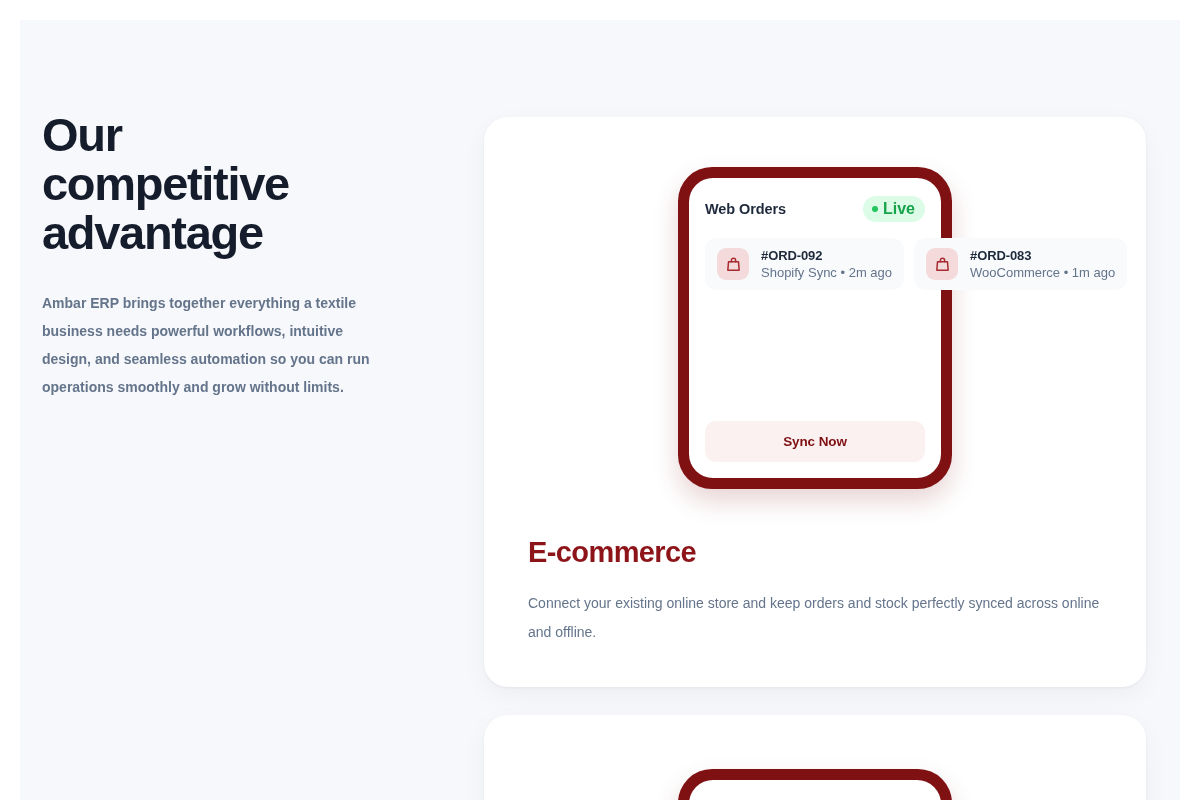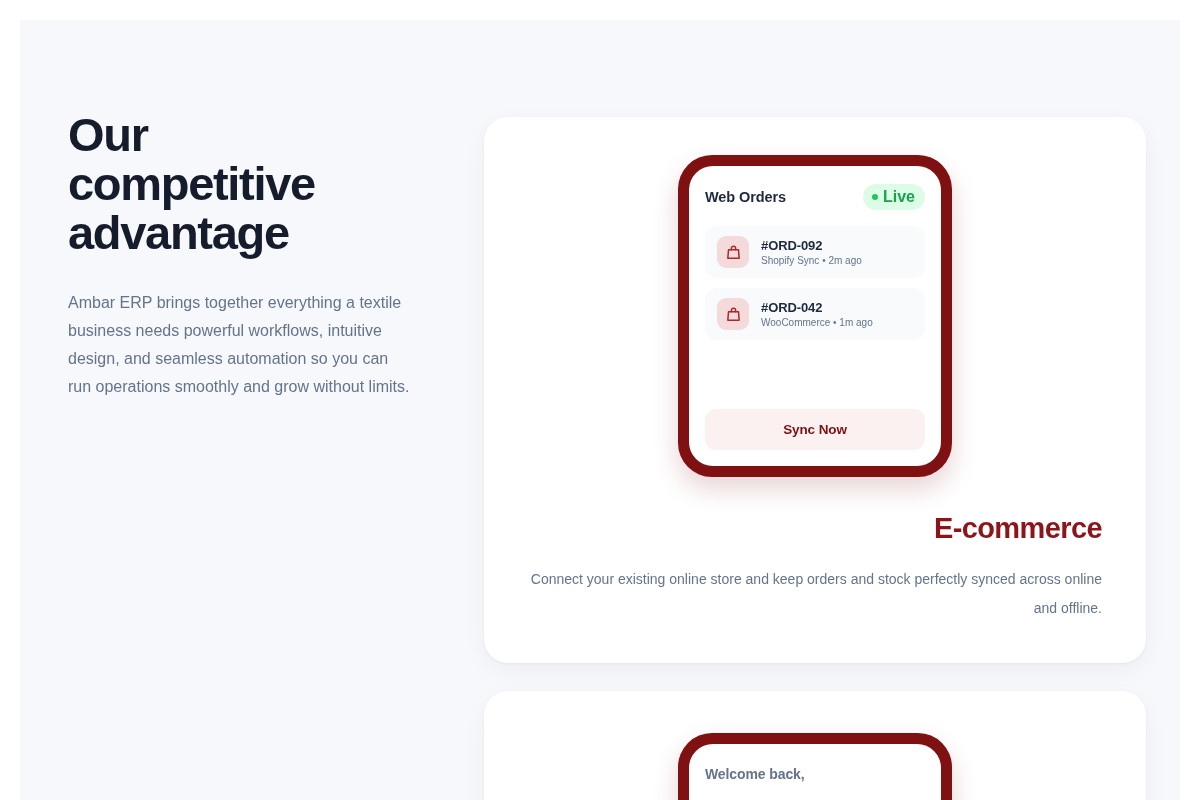--- a/index.html
+++ b/index.html
@@ -31,42 +31,42 @@
     position: absolute;
     left: 0;
     top: 0;
     width: 1160px;
     height: 780px;
   }
 
   
   .left-col {
     position: absolute;
-    left: 48px;
+    left: 22px;
     top: 90px;
     width: 360px;
   }
 
   .headline {
     margin: 0;
     font-size: 47px;
     line-height: 49px;
     font-weight: 800;
     letter-spacing: -1.3px;
     color: #151c2b;
     width: 330px;
   }
 
   .subcopy {
     margin: 0;
     padding-top: 32px;
-    font-size: 16px;
+    font-size: 14px;
     line-height: 28px;
     color: #64748b;
-    font-weight: 400;
+    font-weight: 700;
     width: 345px;
   }
 
   
   .right-col {
     position: absolute;
     left: 464px;
     top: 97px;
     width: 662px;
   }
@@ -83,21 +83,21 @@
     box-sizing: border-box;
   }
 
   .feature-card-inner {
     padding: 38px 44px 40px 44px;
   }
 
   
   .device {
     width: 274px;
-    margin: 0 auto;
+    margin: 12px auto;
     background: #7f1113;
     border-radius: 34px;
     padding: 11px;
     box-sizing: border-box;
     box-shadow: 0 12px 26px rgba(127, 17, 19, 0.18);
   }
 
   .device-screen {
     background: #ffffff;
     border-radius: 24px;
@@ -137,21 +137,21 @@
 
   .live-dot {
     width: 6px;
     height: 6px;
     border-radius: 50%;
     background: #22c55e;
     display: inline-block;
   }
 
   
-  .order-list { display: flex; flex-direction: column; gap: 10px; }
+  .order-list { display: flex; flex-direction: row; gap: 10px; }
 
   .order-row {
     display: flex;
     align-items: center;
     gap: 12px;
     background: #f8fafc;
     border-radius: 12px;
     padding: 10px 12px;
   }
 
@@ -171,21 +171,21 @@
   .order-texts { display: flex; flex-direction: column; gap: 2px; min-width: 0; }
 
   .order-id {
     font-size: 13px;
     font-weight: 700;
     color: #1e293b;
     letter-spacing: -0.1px;
   }
 
   .order-meta {
-    font-size: 10px;
+    font-size: 13px;
     color: #64748b;
     font-weight: 400;
     white-space: nowrap;
   }
 
   .device-spacer { flex: 1 1 auto; min-height: 58px; }
 
   .sync-btn {
     width: 100%;
     border: none;
@@ -194,21 +194,21 @@
     font-family: "Liberation Sans", sans-serif;
     font-size: 13.5px;
     font-weight: 700;
     padding: 13px 12px;
     border-radius: 11px;
     cursor: pointer;
     letter-spacing: -0.1px;
   }
 
   
-  .card-caption { text-align: right; padding-top: 34px; }
+  .card-caption { text-align: left; padding-top: 34px; }
 
   .card-title {
     margin: 0;
     font-size: 29px;
     font-weight: 700;
     color: #8d1519;
     letter-spacing: -0.6px;
     line-height: 1.2;
   }
 
@@ -283,21 +283,21 @@
                 </div>
 
                 <div class="order-row">
                   <span class="order-icon">
                     <svg width="17" height="17" viewBox="0 0 24 24" fill="none" stroke="#a62a2f" stroke-width="2.1" stroke-linecap="round" stroke-linejoin="round">
                       <path d="M5 8h14l1 12H4L5 8z"></path>
                       <path d="M9 8V6.2A3 3 0 0 1 15 6.2V8"></path>
                     </svg>
                   </span>
                   <span class="order-texts">
-                    <span class="order-id">#ORD-042</span>
+                    <span class="order-id">#ORD-083</span>
                     <span class="order-meta">WooCommerce • 1m ago</span>
                   </span>
                 </div>
 
               </div>
 
               <div class="device-spacer"></div>
 
               <button class="sync-btn">Sync Now</button>
 

